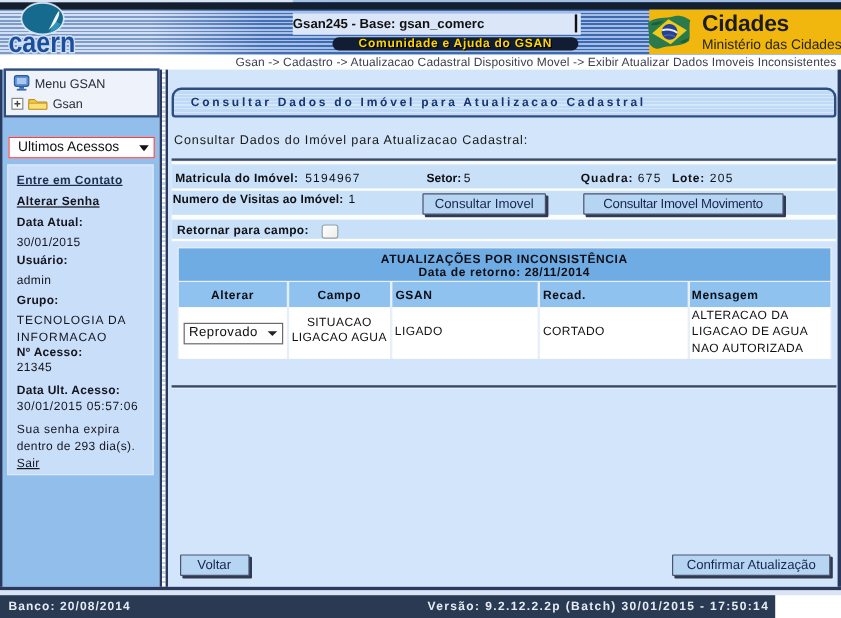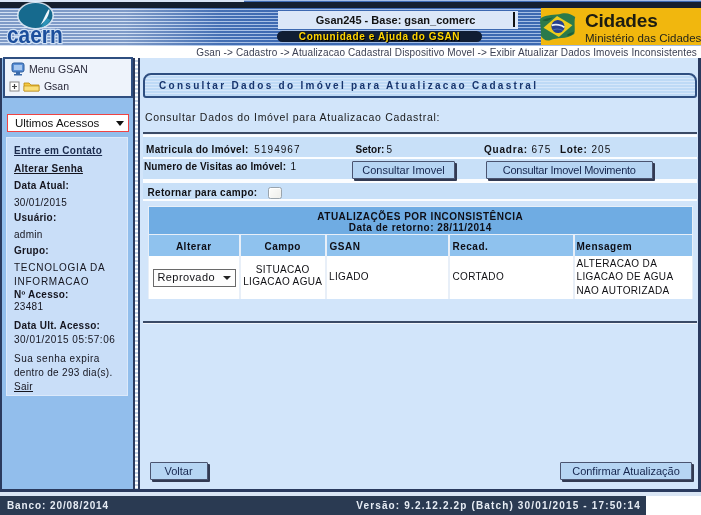--- a/index.html
+++ b/index.html
@@ -8,21 +8,21 @@
 #page *{box-sizing:border-box;}
 
 
 #header{position:absolute;left:0;top:0;width:701px;height:46px;
  background:
   repeating-linear-gradient(180deg, rgba(255,255,255,0.50) 0 1.5px, rgba(25,55,115,0.28) 1.5px 3px),
   linear-gradient(90deg,#a6c1e8 0,#a6c1e8 125px,#5585cd 220px,#4a7cc9 285px,#4a7cc9 100%);}
 #topline{position:absolute;left:0;top:0;width:244px;height:2px;background:#d9e5f5;}
 #topbar{position:absolute;left:0;top:2px;width:701px;height:6px;background:#141f2e;}
 #gsanbox{position:absolute;left:244px;top:11px;width:240px;height:18px;background:#dbe7f8;
- font-size:11px;font-weight:bold;color:#111;text-align:center;line-height:18px;padding-right:5px;margin-left:34px;}
+ font-size:11px;font-weight:bold;color:#111;text-align:left;line-height:18px;padding-right:5px;}
 #gsanbox i{position:absolute;right:3px;top:1px;width:2px;height:15px;background:#111;}
 #pill{position:absolute;left:277px;top:30.5px;width:205px;height:11.5px;background:#101d33;border-radius:6px;
  color:#ffd400;font-size:10px;font-weight:bold;text-align:center;line-height:12.5px;letter-spacing:0.6px;
  text-shadow:1px 1px 0 #000;}
 #cidades{position:absolute;left:541px;top:8px;width:160px;height:37px;background:#f1b70e;}
 #cid1{position:absolute;left:44px;top:2px;font-size:19px;font-weight:bold;color:#1c1c12;letter-spacing:-0.2px;}
 #cid2{position:absolute;left:44px;top:24px;font-size:11.5px;color:#26261a;white-space:nowrap;}
 
 
 #crumb{position:absolute;left:0;top:46px;width:701px;height:13px;background:#fff;
@@ -131,21 +131,21 @@
       <div class="il u" style="top:7px;">Entre em Contato</div>
       <div class="il u" style="top:25.5px;color:#15151f;">Alterar Senha</div>
       <div class="il b" style="top:42.5px;">Data Atual:</div>
       <div class="il" style="top:59px;">30/01/2015</div>
       <div class="il b" style="top:74.5px;">Usuário:</div>
       <div class="il" style="top:91px;">admin</div>
       <div class="il b" style="top:107px;">Grupo:</div>
       <div class="il" style="top:124px;letter-spacing:0.75px;">TECNOLOGIA DA</div>
       <div class="il" style="top:138px;letter-spacing:0.75px;">INFORMACAO</div>
       <div class="il b" style="top:151px;">Nº Acesso:</div>
-      <div class="il" style="top:163.5px;">23481</div>
+      <div class="il" style="top:163.5px;">21345</div>
       <div class="il b" style="top:182px;">Data Ult. Acesso:</div>
       <div class="il" style="top:196px;letter-spacing:0.5px;">30/01/2015 05:57:06</div>
       <div class="il" style="top:215px;letter-spacing:0.5px;">Sua senha expira</div>
       <div class="il" style="top:229px;">dentro de 293 dia(s).</div>
       <div class="il" style="top:243px;text-decoration:underline;">Sair</div>
     </div>
   </div>
   <div id="split"></div>
 
   <div id="main">

